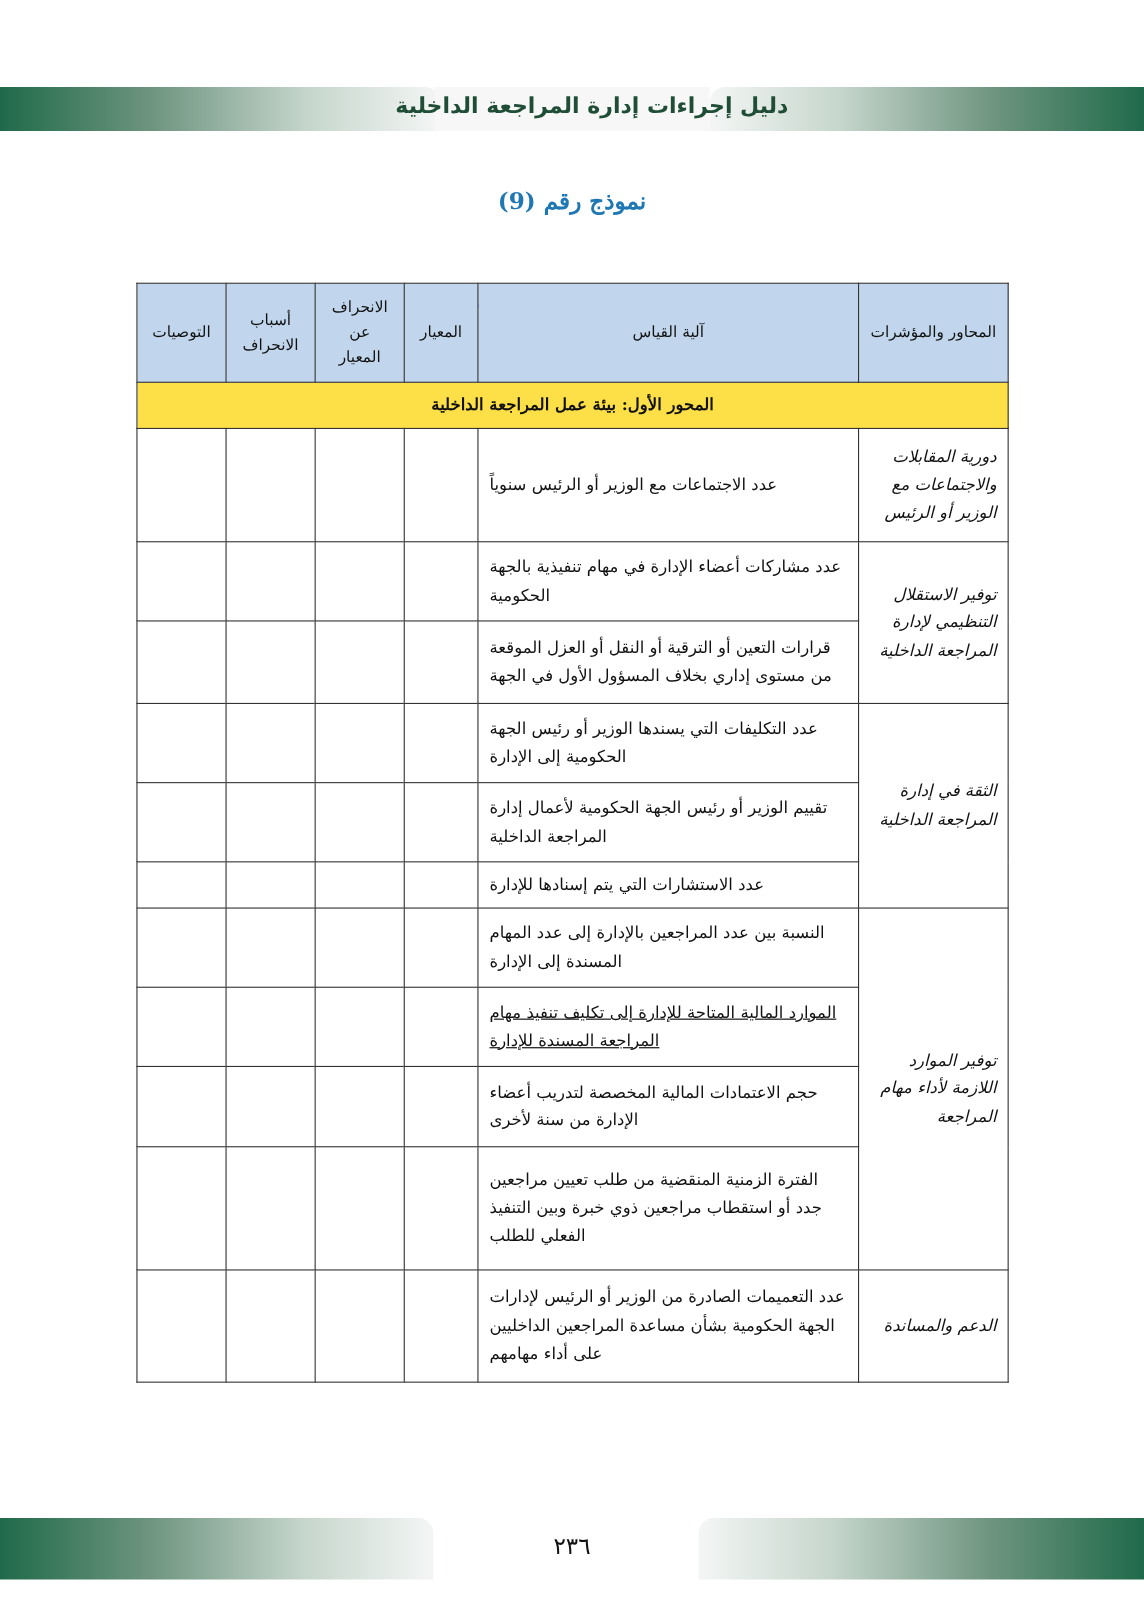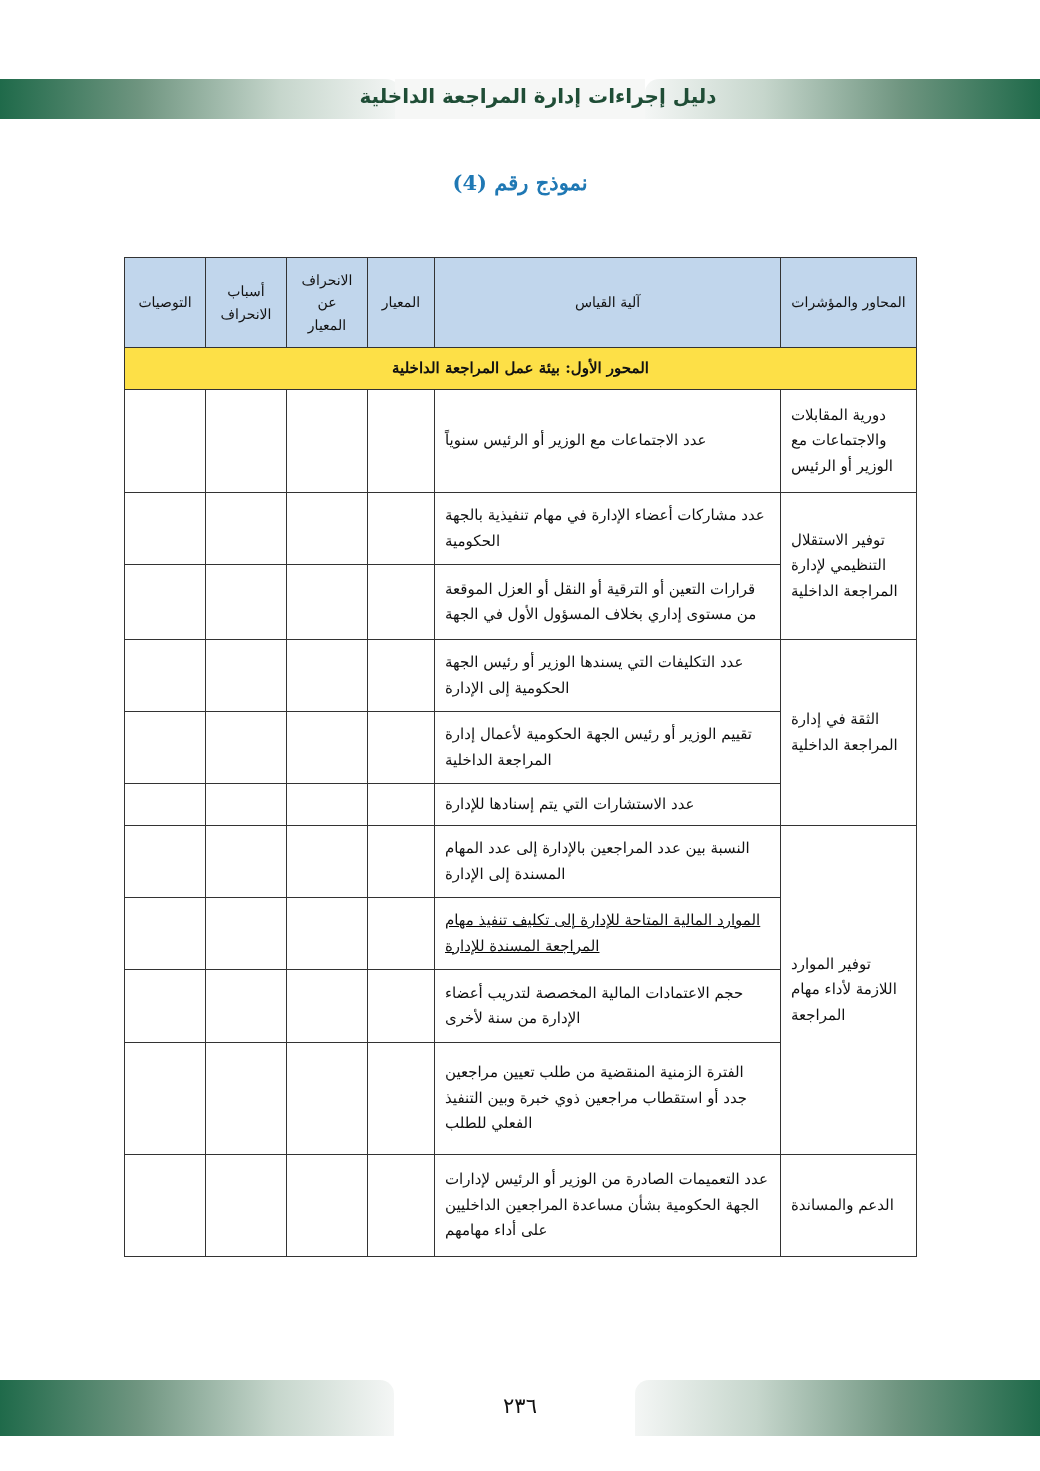--- a/index.html
+++ b/index.html
@@ -15,35 +15,35 @@
   #bottom-band{top:1380px;height:56px;}
   #bottom-band .left{width:394px;}
   #bottom-band .right{width:405px;}
   .page-number{position:absolute;left:0;right:0;top:1394px;text-align:center;font-size:21px;color:#111;}
   .form-title{position:absolute;left:0;right:0;top:170px;text-align:center;font-size:21px;font-weight:bold;color:#1f78b4;direction:rtl;font-family:"DejaVu Serif",serif;}
   .form-subtitle{position:absolute;left:0;right:0;top:212px;text-align:center;font-size:20px;font-weight:bold;color:#6d28d9;direction:rtl;font-family:"DejaVu Serif",serif;margin-top:48px;}
   table.eval{position:absolute;left:124px;top:257px;width:792px;border-collapse:collapse;direction:rtl;table-layout:fixed;font-family:"DejaVu Serif",serif;}
   table.eval td, table.eval th{border:1.3px solid #333;padding:0 10px;font-size:15px;color:#111;line-height:1.7;}
   table.eval th{background:#c1d6ec;font-weight:normal;text-align:center;height:89px;font-size:14px;line-height:1.6;}
   .axis-row td{background:#fde047;font-weight:bold;height:41px;text-align:center;font-size:15px;}
-  td.indicator{text-align:left;vertical-align:middle;font-size:15.5px;}
+  td.indicator{text-align:right;vertical-align:middle;font-size:15.5px;font-style:italic;}
   td.measure{text-align:left;vertical-align:middle;}
   td.empty{}
 </style>
 </head>
 <body>
 
 <div id="top-band" class="band">
   <div class="left"></div>
   <div class="center"></div>
   <div class="right"></div>
 </div>
 <div class="header-title">دليل إجراءات إدارة المراجعة الداخلية</div>
 
-<div class="form-title">نموذج رقم (4)</div>
+<div class="form-title">نموذج رقم (9)</div>
 <div class="form-subtitle">تقييم أداء إدارة المراجعة الداخلية</div>
 
 <table class="eval">
   <colgroup>
     <col style="width:136px">
     <col style="width:346px">
     <col style="width:67px">
     <col style="width:81px">
     <col style="width:81px">
     <col style="width:81px">

